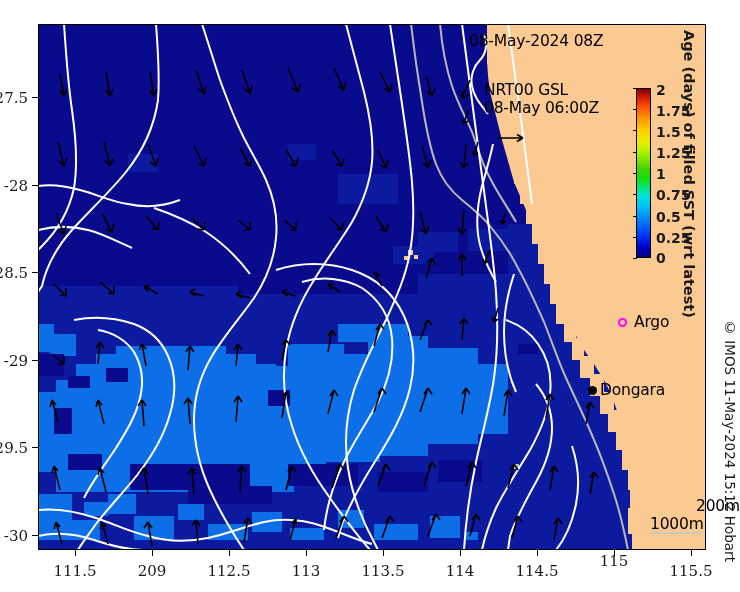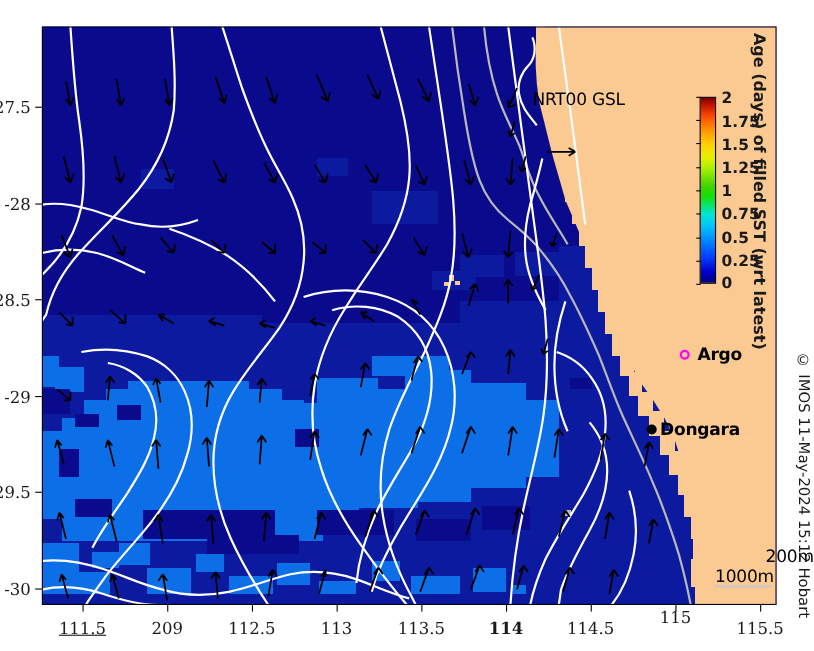--- a/index.html
+++ b/index.html
@@ -53,21 +53,21 @@
 
   
   .map-text {
     position: absolute;
     font-size: 15.5px;
     color: #000000;
     font-family: "DejaVu Sans", sans-serif;
     white-space: nowrap;
     letter-spacing: -0.2px;
   }
-  .map-text.bold { font-weight: bold; text-align: center; }
+  .map-text.bold { font-weight: normal; text-align: center; }
 
   
   .cbar-wrap {
     position: absolute;
     left: 636px;
     top: 88px;
     width: 15px;
     height: 170px;
   }
   .cbar-grad {
@@ -473,21 +473,23 @@
         <path d="M452,226 L446,240 M446,240 L445,235 M446,240 L450,237"></path>
         <path d="M460,284 L456,298 M456,298 L454,293 M456,298 L460,295"></path>
         <path d="M468,188 L464,200 M464,200 L462,196 M464,200 L468,197"></path>
         <path d="M430,86 L426,100 M426,100 L424,95 M426,100 L430,97"></path>
       </g>
 
       <rect x="0.5" y="0.5" width="667" height="525" fill="none" stroke="#000000" stroke-width="1"></rect>
     </svg>
   </div>
 
+  <div class="map-text" style="left:469px; top:32px;">08-May-2024 08Z</div>
   <div class="map-text" style="left:484px; top:81px;">NRT00 GSL</div>
+  <div class="map-text" style="left:484px; top:99px;">08-May 06:00Z</div>
 
   <svg style="position:absolute; left:497px; top:132px;" width="32" height="12">
     <path d="M0,6 L26,6 M26,6 L20,2.5 M26,6 L20,9.5" stroke="#000" stroke-width="1.6" fill="none"></path>
   </svg>
 
   <div class="argo-marker"></div>
   <div class="map-text bold" style="left:634px; top:313px;">Argo</div>
 
   <div class="dongara-dot"></div>
   <div class="map-text bold" style="left:600px; top:381px;">Dongara</div>
@@ -500,26 +502,26 @@
     <div class="tick tick-x" style="left:75px;  top:550px;"></div>
     <div class="tick tick-x" style="left:152px; top:550px;"></div>
     <div class="tick tick-x" style="left:229px; top:550px;"></div>
     <div class="tick tick-x" style="left:306px; top:550px;"></div>
     <div class="tick tick-x" style="left:383px; top:550px;"></div>
     <div class="tick tick-x" style="left:460px; top:550px;"></div>
     <div class="tick tick-x" style="left:537px; top:550px;"></div>
     <div class="tick tick-x" style="left:614px; top:550px;"></div>
     <div class="tick tick-x" style="left:691px; top:550px;"></div>
 
-    <div class="axlabel axlabel-x" style="left:75px;  top:562px;text-decoration:underline;">111.5</div>
+    <div class="axlabel axlabel-x" style="left:75px;  top:562px;">111.5</div>
     <div class="axlabel axlabel-x" style="left:152px; top:562px;">209</div>
     <div class="axlabel axlabel-x" style="left:229px; top:562px;">112.5</div>
     <div class="axlabel axlabel-x" style="left:306px; top:562px;">113</div>
     <div class="axlabel axlabel-x" style="left:383px; top:562px;">113.5</div>
-    <div class="axlabel axlabel-x" style="left:460px; top:562px;font-weight:bold;">114</div>
+    <div class="axlabel axlabel-x" style="left:460px; top:562px;">114</div>
     <div class="axlabel axlabel-x" style="left:537px; top:562px;">114.5</div>
     <div class="axlabel axlabel-x" style="left:614px; top:552px;">115</div>
     <div class="axlabel axlabel-x" style="left:691px; top:562px;">115.5</div>
   </div>
 
   <div>
     <div class="tick tick-y" style="left:32px; top:97px;"></div>
     <div class="tick tick-y" style="left:32px; top:185px;"></div>
     <div class="tick tick-y" style="left:32px; top:272px;"></div>
     <div class="tick tick-y" style="left:32px; top:360px;"></div>

